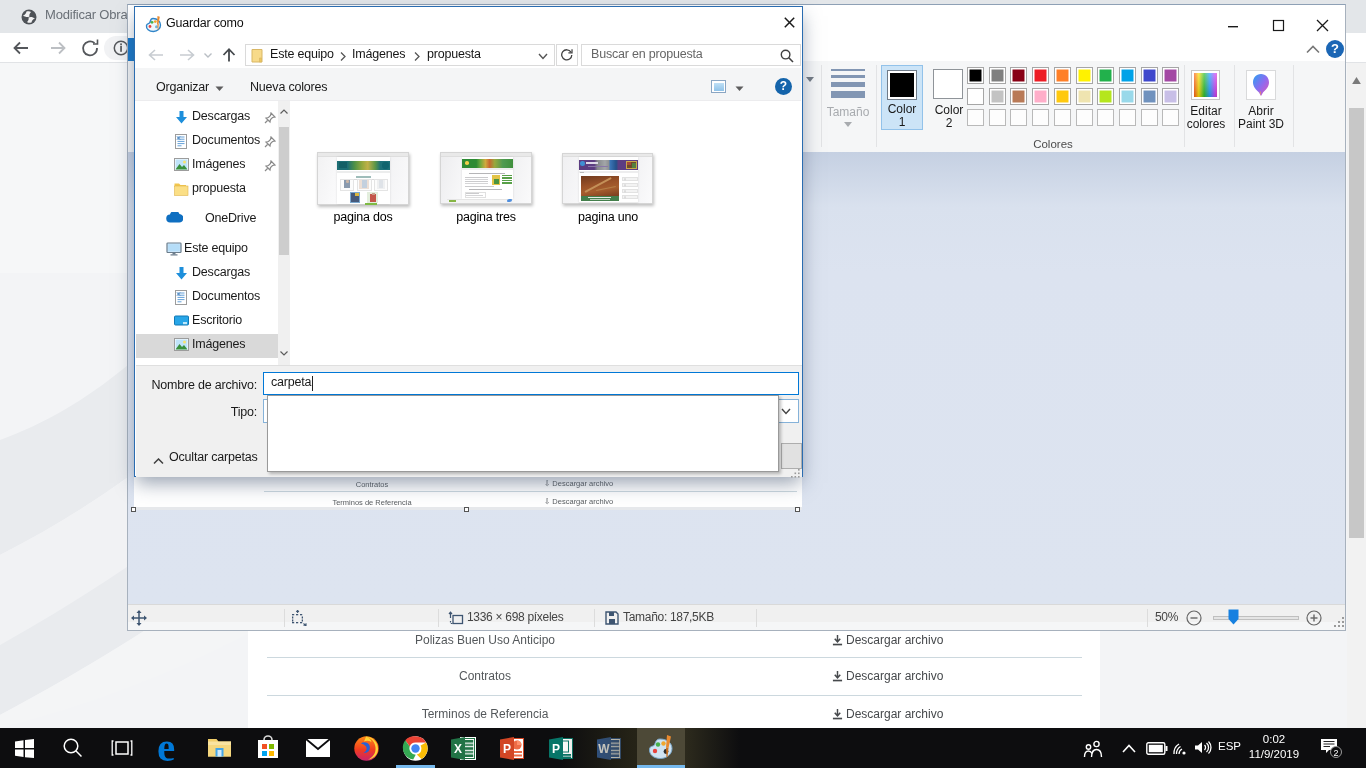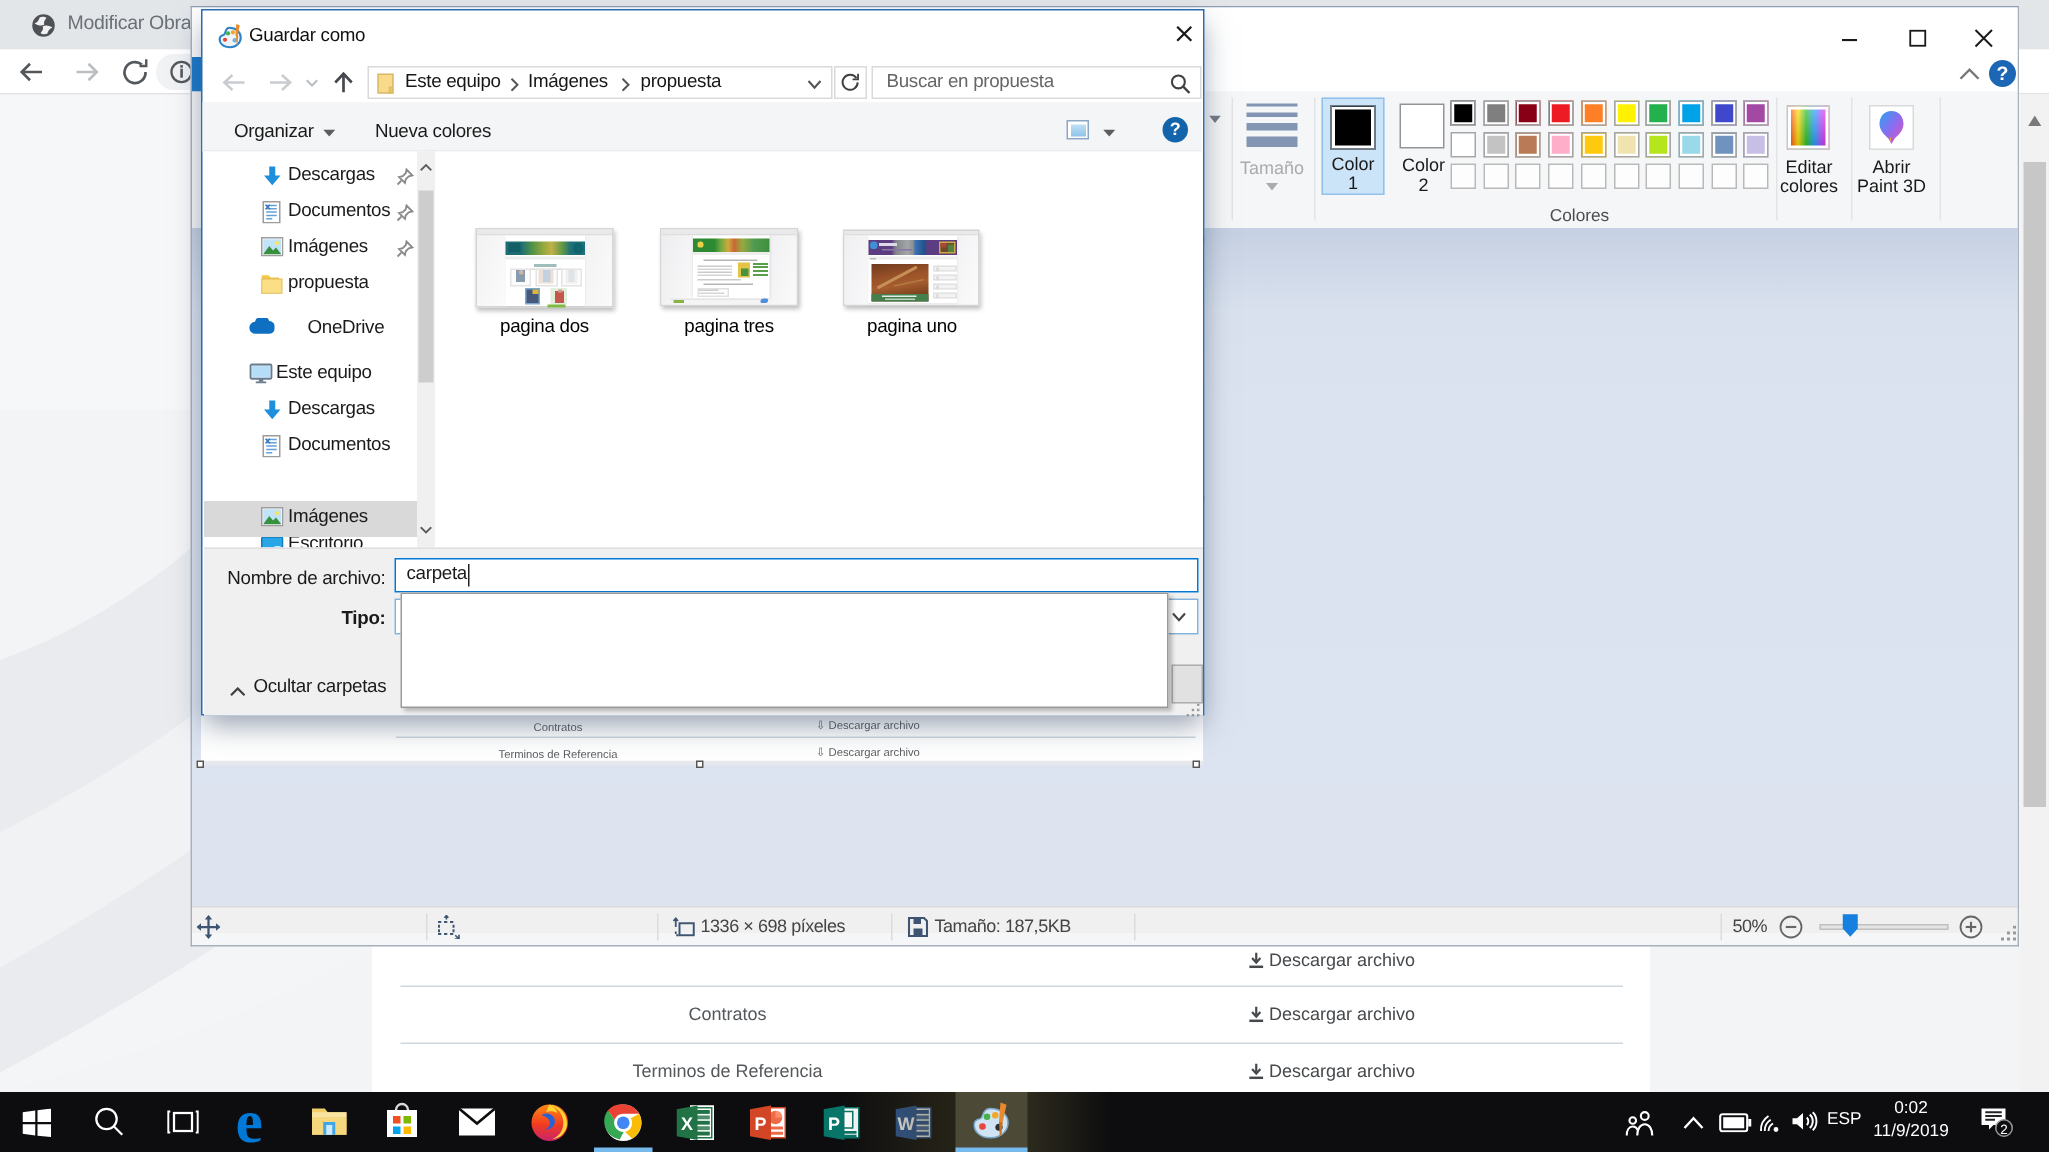--- a/index.html
+++ b/index.html
@@ -74,20 +74,21 @@
       </g>
       <g>
         <circle cx="121" cy="15" r="6.7" fill="none" stroke="#54575b" stroke-width="1.5"></circle>
         <rect x="120.2" y="12.8" width="1.7" height="6" fill="#54575b"></rect>
         <rect x="120.2" y="10.4" width="1.7" height="1.7" fill="#54575b"></rect>
       </g>
     </svg>
   </div>
   <div class="abs" id="whitecard">
     <div class="abs" style="left:0;top:0;width:852px;height:678px;font-size:12px;color:#54585b;">
+      <div class="abs" style="left:87px;top:570px;width:300px;text-align:center;">Polizas Buen Uso Anticipo</div>
       <svg width="11" height="11" viewBox="0 0 12 12" style="position:absolute;left:584px;top:572px">
           <path d="M6,0 L6,6 M3,4 L6,7.4 L9,4" stroke="#46494c" stroke-width="1.6" fill="none"></path>
           <rect x="1" y="9.5" width="10" height="1.8" fill="#46494c"></rect>
         </svg>
       <div class="abs" style="left:598px;top:570px;color:#46494c;">Descargar archivo</div>
       <div class="abs" style="left:19px;top:594px;width:815px;height:1px;background:#ccd8de;"></div>
       <div class="abs" style="left:87px;top:606px;width:300px;text-align:center;">Contratos</div>
       <svg width="11" height="11" viewBox="0 0 12 12" style="position:absolute;left:584px;top:608px">
           <path d="M6,0 L6,6 M3,4 L6,7.4 L9,4" stroke="#46494c" stroke-width="1.6" fill="none"></path>
           <rect x="1" y="9.5" width="10" height="1.8" fill="#46494c"></rect>
@@ -440,21 +441,21 @@
         <div class="tx" style="left:56px;">Descargas</div>
       </div>
       <div class="sitem" style="top:185px;">
         <svg class="ic" width="14" height="15" viewBox="0 0 14 15">
             <rect x="1.5" y="0.5" width="11" height="14" fill="#fff" stroke="#9c9c9c"></rect>
             <path d="M3.5,3 L10.5,3 M3.5,5.2 L10.5,5.2 M3.5,7.4 L10.5,7.4 M3.5,9.6 L10.5,9.6 M3.5,11.8 L7.5,11.8" stroke="#64a0d8" stroke-width="1"></path>
             <path d="M3,2.5 L6,5.5 M6,2.5 L3,5.5" stroke="#3b79b8" stroke-width="1"></path>
           </svg>
         <div class="tx" style="left:56px;">Documentos</div>
       </div>
-      <div class="sitem" style="top:209px;margin-top:42px;">
+      <div class="sitem" style="top:209px;">
         <svg class="ic" width="15" height="13" viewBox="0 0 15 13">
             <rect x="0.5" y="2" width="14" height="9" rx="1" fill="#28a6e8" stroke="#1179b5" stroke-width="1"></rect>
             <rect x="9" y="8" width="4" height="2.2" fill="#bfe7fa"></rect>
           </svg>
         <div class="tx" style="left:56px;">Escritorio</div>
       </div>
       <div class="sitem" style="top:233px;background:#d9d9d9;">
         <svg class="ic" width="15" height="13" viewBox="0 0 15 13">
             <rect x="0.5" y="0.5" width="14" height="12" fill="#fff" stroke="#9c9c9c"></rect>
             <rect x="1.5" y="1.5" width="12" height="10" fill="#bfe3f9"></rect>
@@ -565,21 +566,21 @@
       </div>
       <div class="tlabel" style="left:258px;top:109px;">pagina uno</div>
     </div>
 
     <div class="abs" id="dlgbottom" style="left:1px;top:358px;width:666px;height:112px;background:#f0f0f0;border-top:1px solid #dfdfdf;">
       <div class="abs" style="left:0px;top:12px;width:121px;text-align:right;font-size:12.5px;letter-spacing:-0.2px;color:#1a1a1a;white-space:nowrap;">Nombre de archivo:</div>
       <div class="abs" style="left:127px;top:6px;width:536px;height:23px;background:#fff;border:1px solid #0078d7;">
         <div class="abs" style="left:7px;top:2px;font-size:12.5px;letter-spacing:-0.2px;color:#1a1a1a;">carpeta</div>
         <div class="abs" style="left:48px;top:3px;width:1px;height:15px;background:#222;"></div>
       </div>
-      <div class="abs" style="left:0px;top:39px;width:121px;text-align:right;font-size:12.5px;letter-spacing:-0.2px;color:#1a1a1a;white-space:nowrap;font-weight:bold;">Tipo:</div>
+      <div class="abs" style="left:0px;top:39px;width:121px;text-align:right;font-size:12.5px;letter-spacing:-0.2px;color:#1a1a1a;white-space:nowrap;">Tipo:</div>
       <div class="abs" style="left:127px;top:33px;width:536px;height:24px;background:#fff;border:1px solid #85b2d9;">
         <svg width="10" height="7" viewBox="0 0 10 7" style="position:absolute;right:7px;top:8px">
             <path d="M1,1 L5,5.5 L9,1" stroke="#444" stroke-width="1.4" fill="none"></path>
           </svg>
       </div>
 
       <div class="abs" style="left:645px;top:77px;width:21px;height:26px;background:#e1e1e1;border:1px solid #adadad;"></div>
 
       <div class="abs" style="left:131px;top:29px;width:512px;height:77px;background:#fff;border:1px solid #999;box-shadow:2px 2px 3px rgba(0,0,0,0.25);"></div>
       <svg width="11" height="7" viewBox="0 0 11 7" style="position:absolute;left:17px;top:92px">

